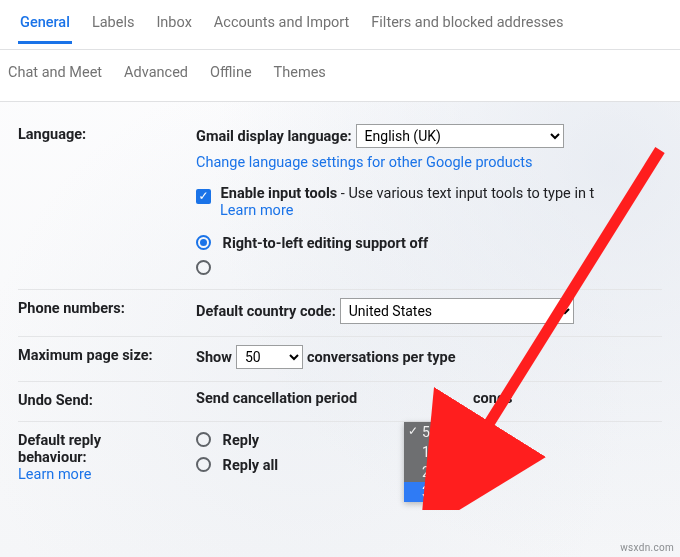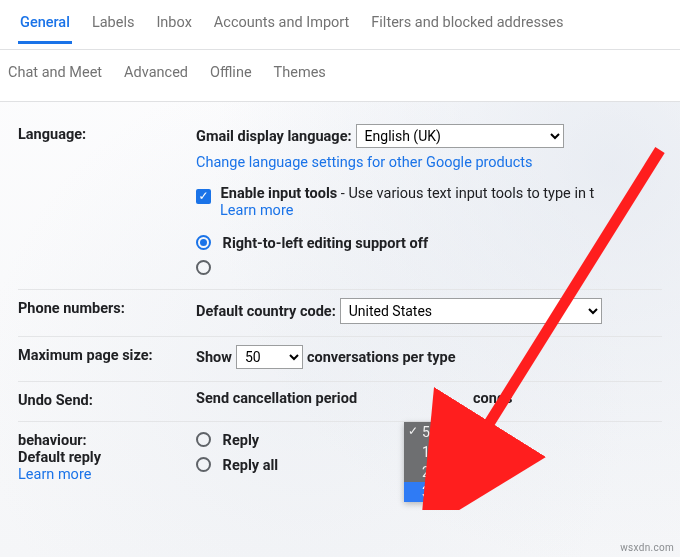--- a/index.html
+++ b/index.html
@@ -64,21 +64,21 @@
   .bold { font-weight: 700; }
   select, .select-fake {
     font-family: inherit;
     font-size: 14px;
     background: #fff;
     border: 1px solid #9c9e9f;
     height: 24px;
     padding: 1px 4px;
   }
   .sel-lang { width: 208px; }
-  .sel-country { width: 262px; height: 26px; }
+  .sel-country { width: 234px; height: 26px; }
   .sel-page { width: 67px; }
   .checkbox {
     width: 15px; height: 15px;
     background: #1a73e8;
     color: #fff;
     display: inline-flex;
     align-items: center; justify-content: center;
     font-size: 12px;
     border-radius: 2px;
     margin-right: 6px;
@@ -220,22 +220,22 @@
     <div class="label-col">Undo Send:</div>
     <div class="value-col inline bold">
       <span>Send cancellation period</span>
       <span style="display:inline-block;width:108px;"></span>
       <span>conds</span>
     </div>
   </div>
 
   <div class="row noborder">
     <div class="label-col">
+      <div>Default reply</div>
       <div>behaviour:</div>
-      <div>Default reply</div>
       <div class="link" style="font-weight:400;">Learn more</div>
     </div>
     <div class="value-col">
       <div>
         <span class="radio"></span>
         <span class="bold">Reply</span>
       </div>
       <div class="spacer6"></div>
       <div>
         <span class="radio"></span>

